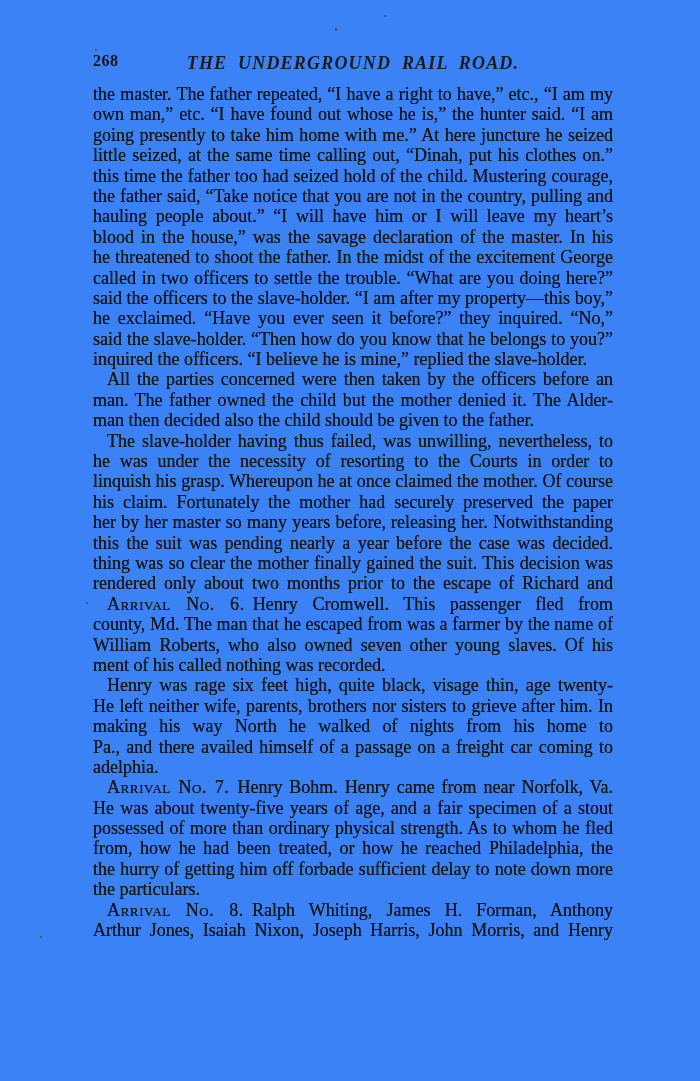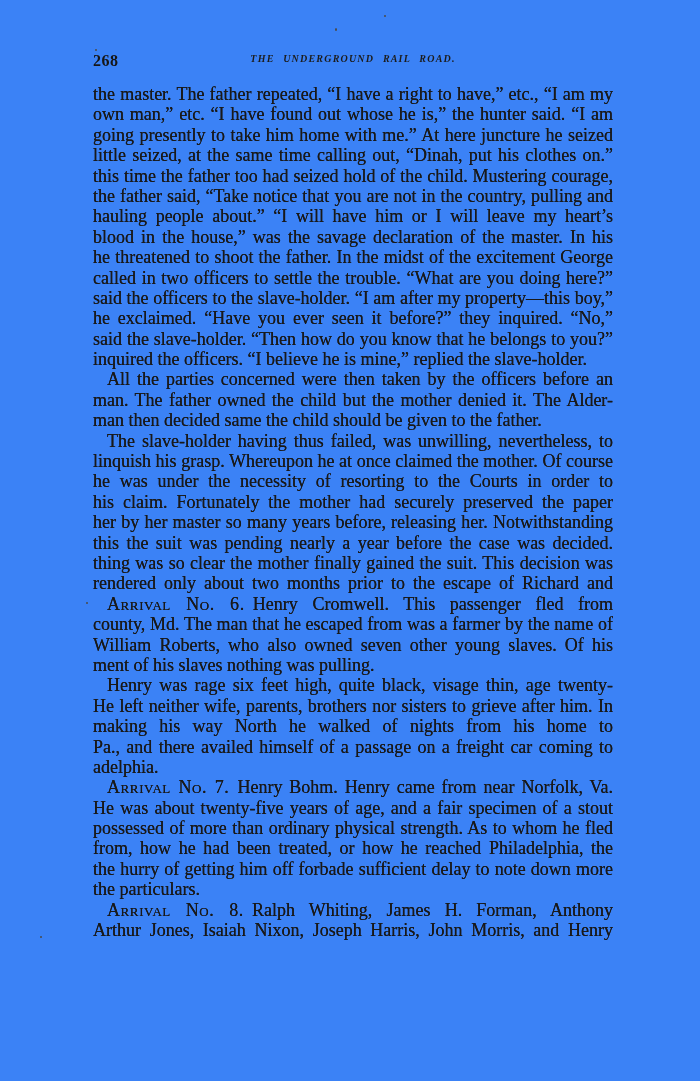--- a/index.html
+++ b/index.html
@@ -22,21 +22,21 @@
   }
   .page-number{
     position:absolute;left:0;top:0;
     font-size:16px;font-weight:700;
     letter-spacing:0.5px;
     color:#161616;
   }
   .running-title{
     position:absolute;left:0;right:0;top:1px;
     text-align:center;
-    font-size:10px;
+    font-size:18px;
     font-weight:700;
     font-style:italic;
     letter-spacing:1.2px;
     word-spacing:5px;
     color:#1c1c1c;
     white-space:nowrap;
   }
   .body-text{
     position:absolute;
     left:93px;top:84px;
@@ -99,37 +99,37 @@
     <div class="line">blood in the house,” was the savage declaration of the master. In his rage</div>
     <div class="line">he threatened to shoot the father. In the midst of the excitement George</div>
     <div class="line">called in two officers to settle the trouble. “What are you doing here?”</div>
     <div class="line">said the officers to the slave-holder. “I am after my property—this boy,”</div>
     <div class="line">he exclaimed. “Have you ever seen it before?” they inquired. “No,”</div>
     <div class="line">said the slave-holder. “Then how do you know that he belongs to you?”</div>
     <div class="line end">inquired the officers. “I believe he is mine,” replied the slave-holder.</div>
 
     <div class="line first">All the parties concerned were then taken by the officers before an Alder-</div>
     <div class="line">man. The father owned the child but the mother denied it. The Alder-</div>
-    <div class="line end">man then decided same the child should be given to the father.</div>
+    <div class="line end">man then decided also the child should be given to the father.</div>
 
     <div class="line first">The slave-holder having thus failed, was unwilling, nevertheless, to re-</div>
+    <div class="line">he was under the necessity of resorting to the Courts in order to establish</div>
     <div class="line">linquish his grasp. Whereupon he at once claimed the mother. Of course</div>
-    <div class="line">he was under the necessity of resorting to the Courts in order to establish</div>
     <div class="line">his claim. Fortunately the mother had securely preserved the paper given</div>
     <div class="line">her by her master so many years before, releasing her. Notwithstanding</div>
     <div class="line">this the suit was pending nearly a year before the case was decided. Every-</div>
     <div class="line">thing was so clear the mother finally gained the suit. This decision was</div>
     <div class="line">rendered only about two months prior to the escape of Richard and George.</div>
 
     <div class="line first">
       <span class="sc">Arrival No. 6.</span><span>Henry Cromwell. This passenger fled from Baltimore</span>
     </div>
     <div class="line">county, Md. The man that he escaped from was a farmer by the name of</div>
     <div class="line">William Roberts, who also owned seven other young slaves. Of his treat-</div>
-    <div class="line end">ment of his slaves nothing was pulling.</div>
+    <div class="line end">ment of his called nothing was recorded.</div>
 
     <div class="line first">Henry was rage six feet high, quite black, visage thin, age twenty-five.</div>
     <div class="line">He left neither wife, parents, brothers nor sisters to grieve after him. In</div>
     <div class="line">making his way North he walked of nights from his home to Harrisburg,</div>
     <div class="line">Pa., and there availed himself of a passage on a freight car coming to Phil-</div>
     <div class="line end">adelphia.</div>
 
     <div class="line first">
       <span class="sc">Arrival No. 7.</span><span>Henry Bohm. Henry came from near Norfolk, Va.</span>
     </div>

